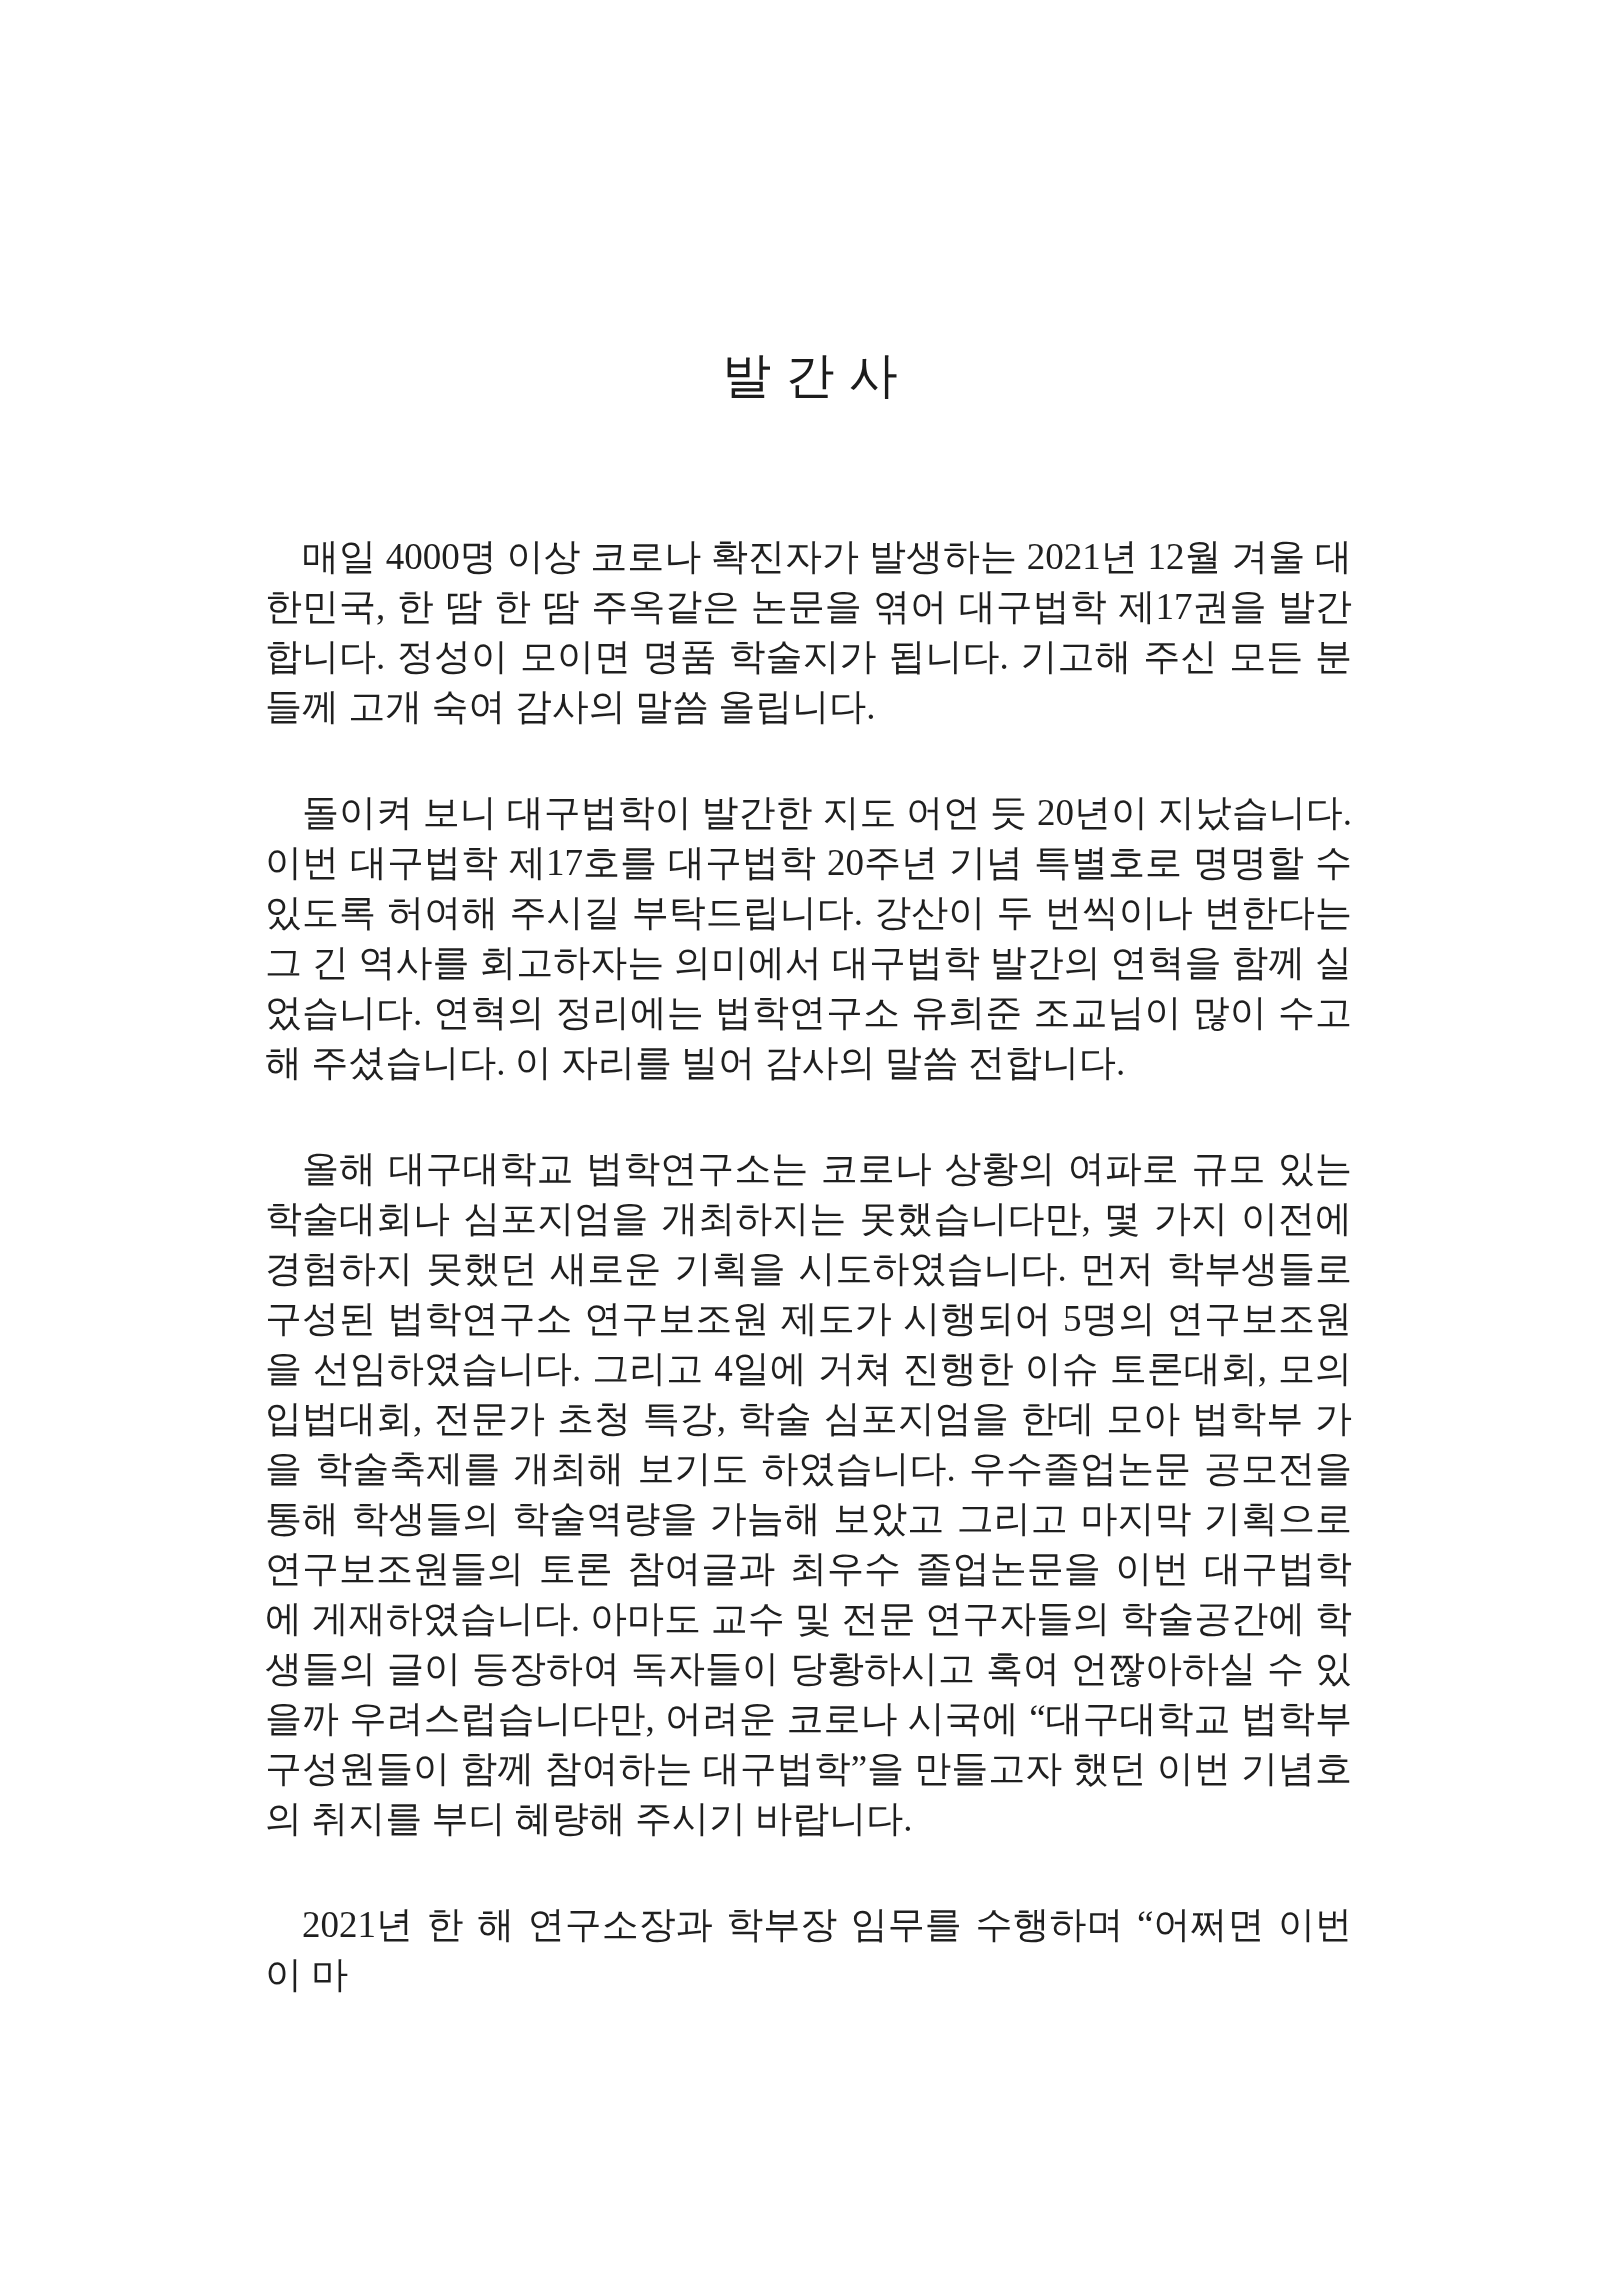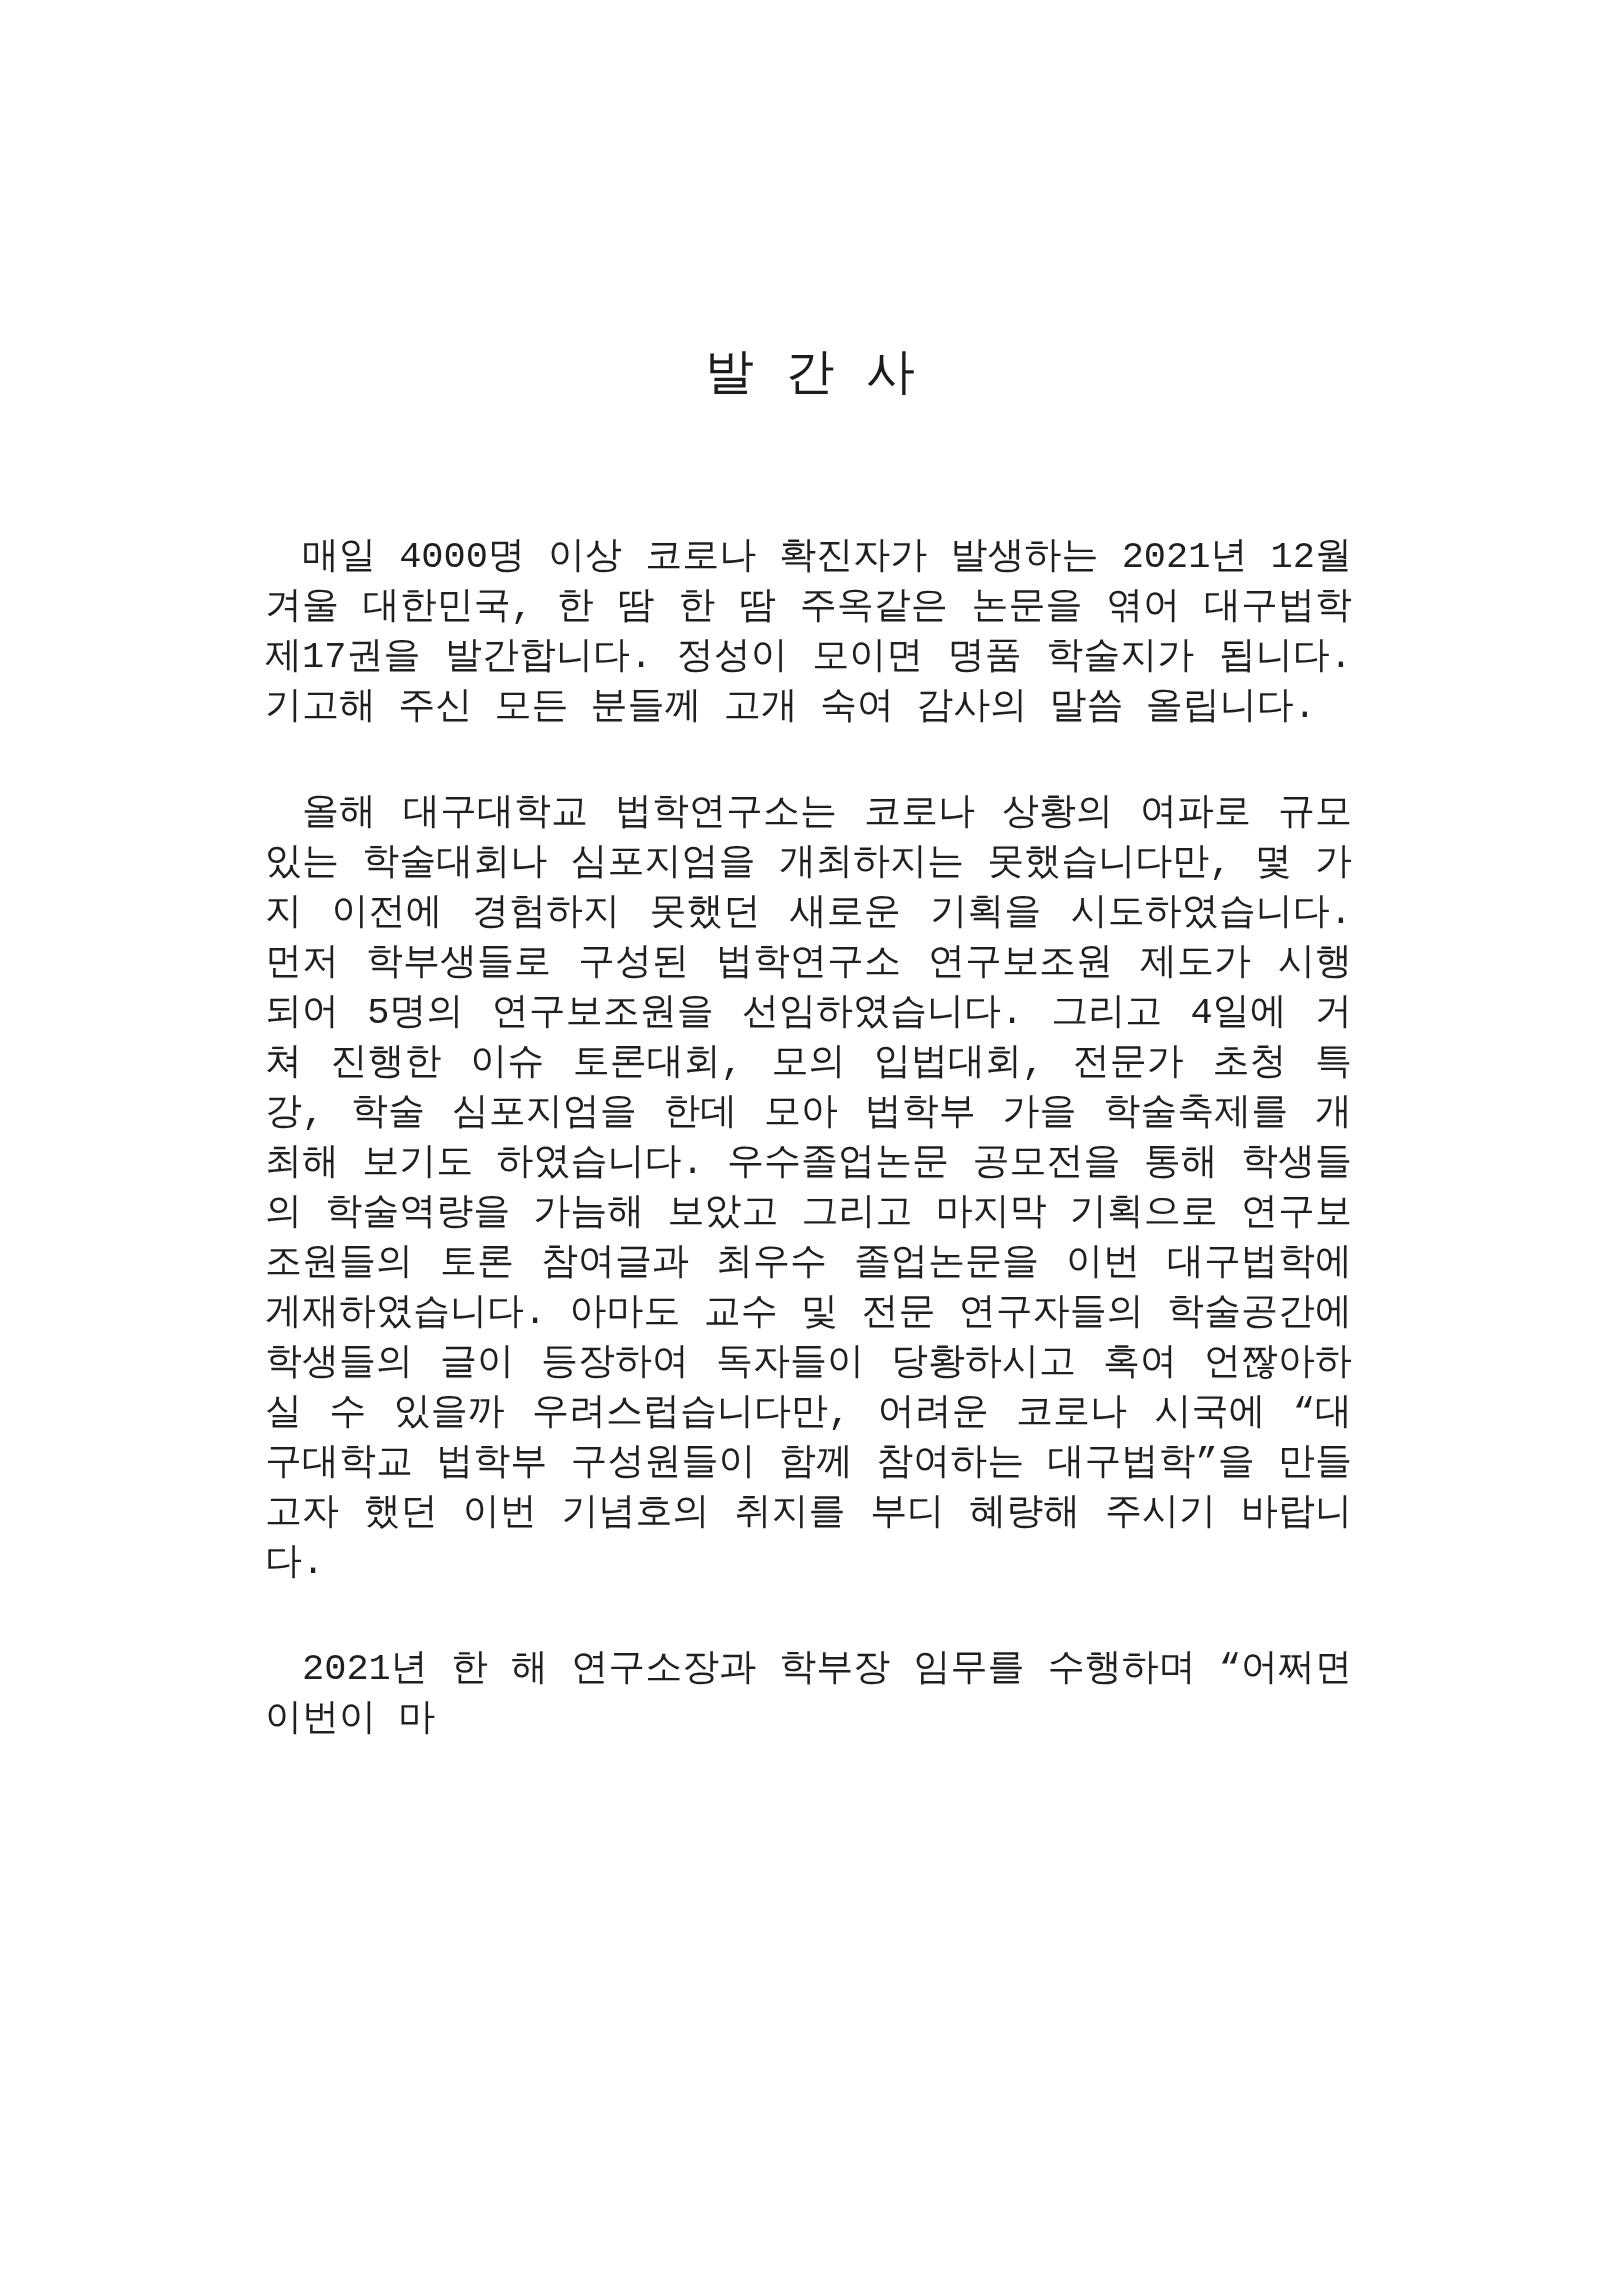--- a/index.html
+++ b/index.html
@@ -7,21 +7,21 @@
     padding: 0;
     background: #ffffff;
   }
   .page {
     position: relative;
     width: 1621px;
     height: 2293px;
     margin: 0 auto;
     background: #ffffff;
     color: #1f1f1f;
-    font-family: Liberation Mono, monospace;
+    font-family: Liberation Serif, serif;
     overflow: hidden;
   }
   .doc-title {
     margin: 0;
     padding-top: 345px;
     font-size: 49px;
     line-height: 61px;
     font-weight: normal;
     text-align: center;
     letter-spacing: 1px;
@@ -44,17 +44,18 @@
   }
 </style>
 </head>
 <body>
 
 <div class="page">
   <h1 class="doc-title">발 간 사</h1>
 
   <div class="doc-body">
     <p class="para">매일 4000명 이상 코로나 확진자가 발생하는 2021년 12월 겨울 대한민국, 한 땀 한 땀 주옥같은 논문을 엮어 대구법학 제17권을 발간합니다. 정성이 모이면 명품 학술지가 됩니다. 기고해 주신 모든 분들께 고개 숙여 감사의 말씀 올립니다.</p>
+    <p class="para">돌이켜 보니 대구법학이 발간한 지도 어언 듯 20년이 지났습니다. 이번 대구법학 제17호를 대구법학 20주년 기념 특별호로 명명할 수 있도록 허여해 주시길 부탁드립니다. 강산이 두 번씩이나 변한다는 그 긴 역사를 회고하자는 의미에서 대구법학 발간의 연혁을 함께 실었습니다. 연혁의 정리에는 법학연구소 유희준 조교님이 많이 수고해 주셨습니다. 이 자리를 빌어 감사의 말씀 전합니다.</p>
     <p class="para">올해 대구대학교 법학연구소는 코로나 상황의 여파로 규모 있는 학술대회나 심포지엄을 개최하지는 못했습니다만, 몇 가지 이전에 경험하지 못했던 새로운 기획을 시도하였습니다. 먼저 학부생들로 구성된 법학연구소 연구보조원 제도가 시행되어 5명의 연구보조원을 선임하였습니다. 그리고 4일에 거쳐 진행한 이슈 토론대회, 모의 입법대회, 전문가 초청 특강, 학술 심포지엄을 한데 모아 법학부 가을 학술축제를 개최해 보기도 하였습니다. 우수졸업논문 공모전을 통해 학생들의 학술역량을 가늠해 보았고 그리고 마지막 기획으로 연구보조원들의 토론 참여글과 최우수 졸업논문을 이번 대구법학에 게재하였습니다. 아마도 교수 및 전문 연구자들의 학술공간에 학생들의 글이 등장하여 독자들이 당황하시고 혹여 언짢아하실 수 있을까 우려스럽습니다만, 어려운 코로나 시국에 “대구대학교 법학부 구성원들이 함께 참여하는 대구법학”을 만들고자 했던 이번 기념호의 취지를 부디 혜량해 주시기 바랍니다.</p>
     <p class="para">2021년 한 해 연구소장과 학부장 임무를 수행하며 “어쩌면 이번이 마</p>
   </div>
 </div>
 
 
 </body></html>

